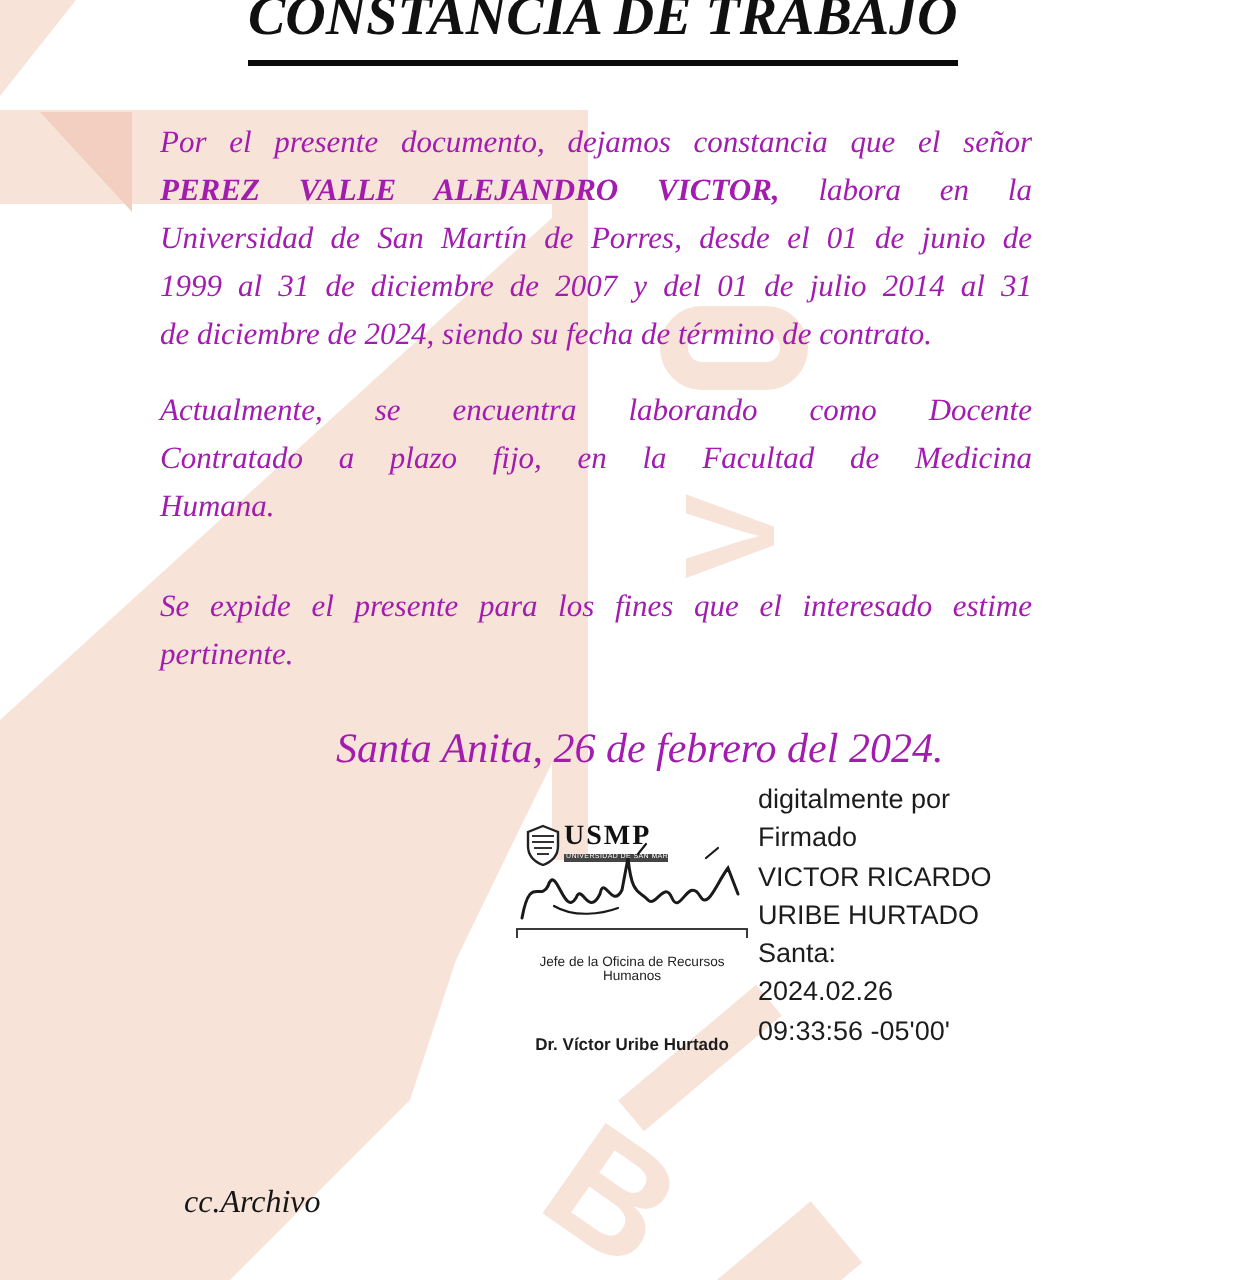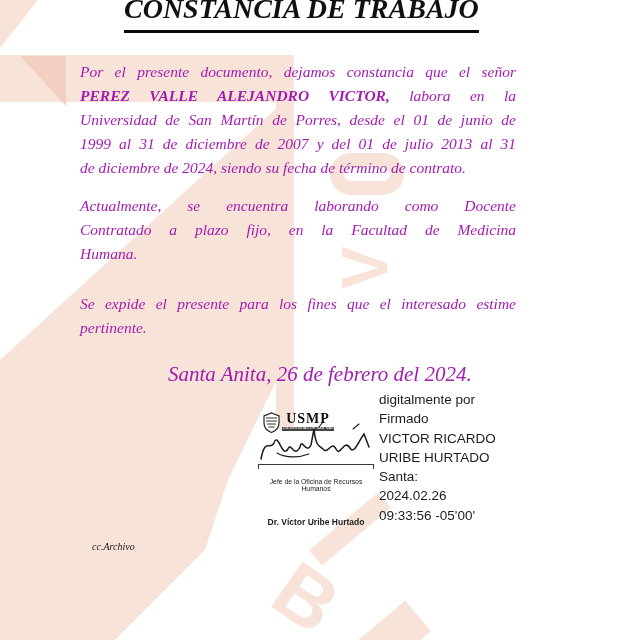--- a/index.html
+++ b/index.html
@@ -38,38 +38,38 @@
   .para{margin:0;}
   .para.p2{margin-top:14px;}
   .para.p3{margin-top:26px;}
   .line{text-align:justify;text-align-last:justify;}
   .line.last{text-align-last:left;}
   .bold{font-weight:bold;}
   .dateline{margin-top:22px;margin-left:88px;font-style:italic;font-size:21px;}
   
   .stamp{position:absolute;left:257px;top:407px;width:118px;height:92px;}
   .stamp-logo{position:absolute;left:6px;top:5px;display:flex;gap:2px;align-items:flex-start;}
-  .logo-col{display:flex;flex-direction:column;line-height:1;align-items:center;}
+  .logo-col{display:flex;flex-direction:column;line-height:1;}
   .logo-acronym{font-family:"Liberation Serif",serif;font-weight:bold;font-size:14px;
     letter-spacing:1px;color:#111;}
   .logo-subtext{font-family:"Liberation Sans",sans-serif;font-size:3.5px;
     letter-spacing:.2px;color:#fff;background:#444;padding:.5px 1px;width:50px;
     white-space:nowrap;overflow:hidden;margin-top:.5px;}
   .squiggle{position:absolute;left:0;top:12px;}
   .stamp-rule{position:absolute;left:1px;right:1px;top:57px;height:4px;
     border-top:1.2px solid #3a3a3a;border-left:1px solid #3a3a3a;border-right:1px solid #3a3a3a;}
   .signer-name{position:absolute;top:75px;width:100%;text-align:center;
     font-family:"Liberation Sans",sans-serif;font-weight:bold;font-size:8.5px;color:#1d1d1d;margin-top:35px;}
   .signer-title{position:absolute;top:71px;width:100%;text-align:center;
     font-family:"Liberation Sans",sans-serif;font-size:6.8px;color:#222;}
   
   .digsig{position:absolute;left:379px;top:390px;width:160px;
     font-family:"Liberation Sans",sans-serif;font-size:13.5px;line-height:19.3px;color:#1c1c1c;}
   
-  .ccnote{position:absolute;left:92px;top:541px;font-style:italic;font-size:10px;color:#161616;font-family:Liberation Serif, serif;}
+  .ccnote{position:absolute;left:92px;top:593px;font-style:italic;font-size:16px;color:#161616;font-family:Liberation Serif, serif;}
 </style>
 </head>
 <body>
 
 <div class="page">
 
   <div class="wm">
     <div class="wm-corner"></div>
     <div class="wm-band-top"></div>
     <div class="wm-chevron"></div>
@@ -84,21 +84,21 @@
 
   <div class="content">
 
     <div class="doc-title">CONSTANCIA DE TRABAJO</div>
 
     <div class="body-text">
       <div class="para p1">
         <div class="line">Por el presente documento, dejamos constancia que el señor</div>
         <div class="line"><span class="bold">PEREZ VALLE ALEJANDRO VICTOR,</span> <span>labora en la</span></div>
         <div class="line">Universidad de San Martín de Porres, desde el 01 de junio de</div>
-        <div class="line">1999 al 31 de diciembre de 2007 y del 01 de julio 2013 al 31</div>
+        <div class="line">1999 al 31 de diciembre de 2007 y del 01 de julio 2014 al 31</div>
         <div class="line last">de diciembre de 2024, siendo su fecha de término de contrato.</div>
       </div>
       <div class="para p2">
         <div class="line">Actualmente, se encuentra laborando como Docente</div>
         <div class="line">Contratado a plazo fijo, en la Facultad de Medicina</div>
         <div class="line last">Humana.</div>
       </div>
       <div class="para p3">
         <div class="line">Se expide el presente para los fines que el interesado estime</div>
         <div class="line last">pertinente.</div>

